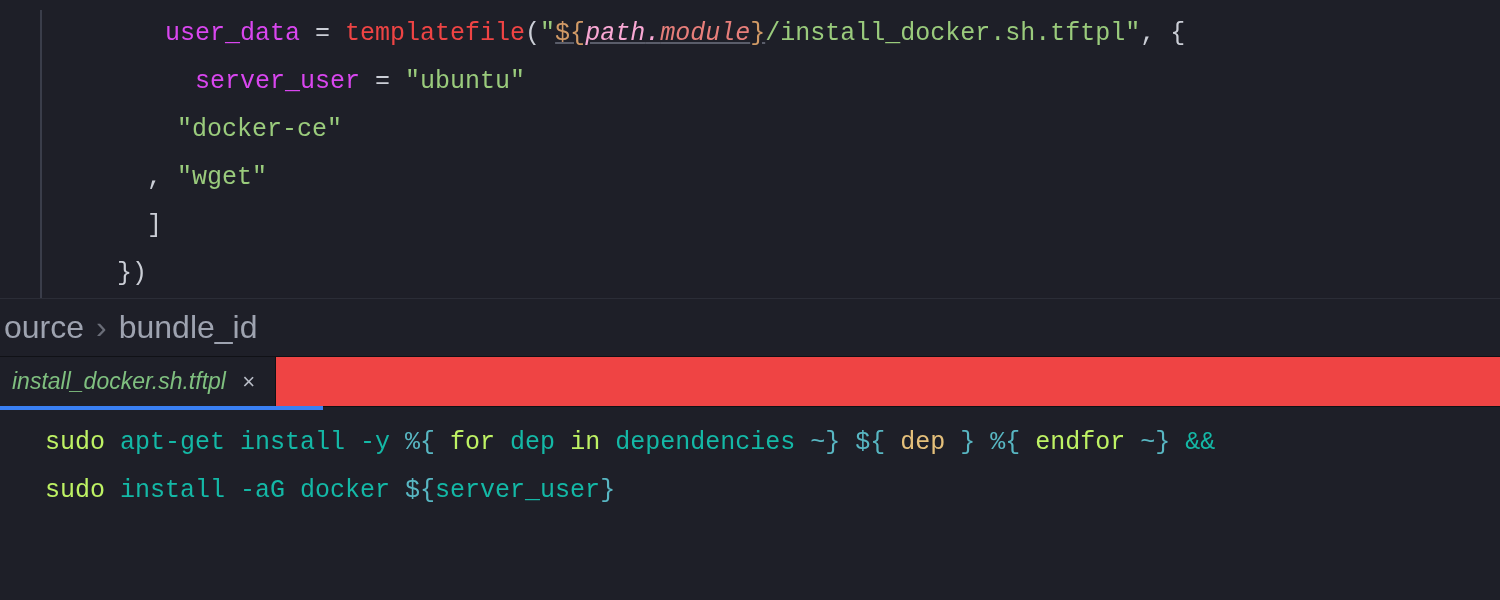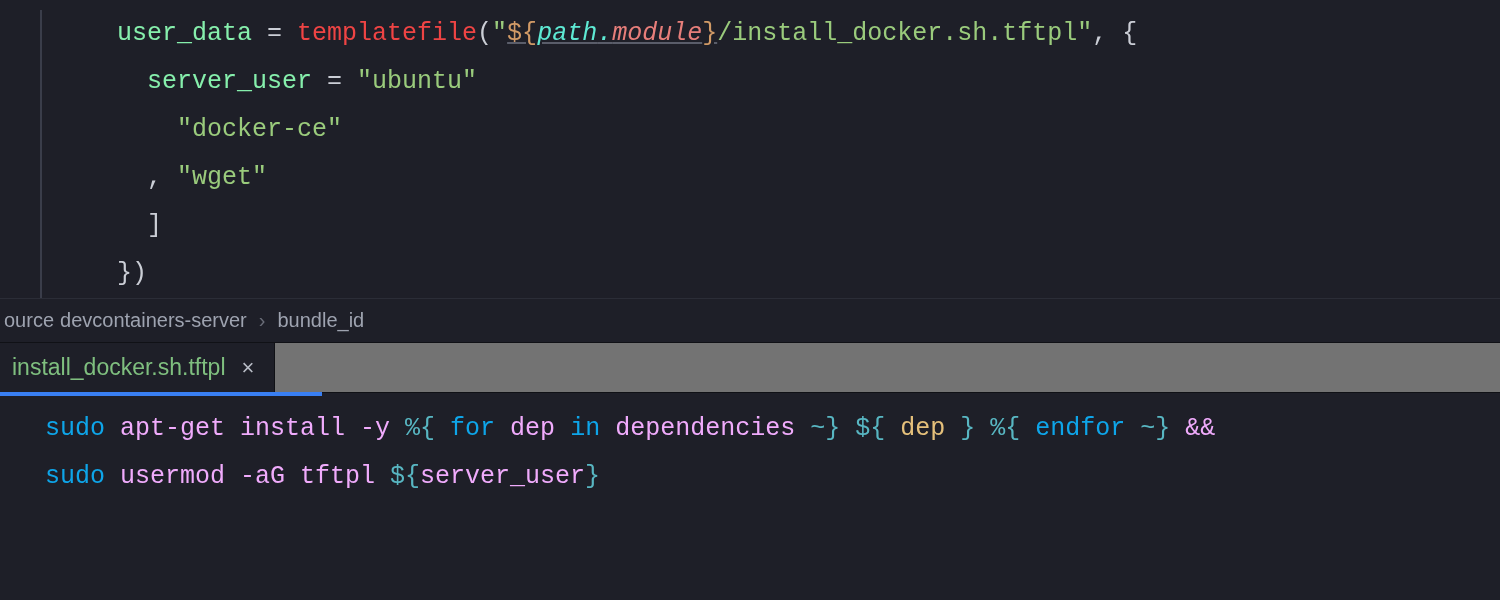--- a/index.html
+++ b/index.html
@@ -20,55 +20,56 @@
     padding: 2px 0 2px 45px;
     border-left: 2px solid #3a3d4a;
     margin-left: 40px;
     line-height: 44px;
     white-space: pre;
   }
   .indent1 { padding-left: 75px; }
   .indent2 { padding-left: 105px; }
   .indent3 { padding-left: 135px; }
   
-  .tok-prop   { color: #86efac; }   
+  .tok-prop   { color: #d946ef; margin-left: 48px; }   
   .tok-op     { color: #cbced6; }
   .tok-fn     { color: #ef4444; }   
   .tok-str    { color: #9acb7c; }   
   .tok-interp { color: #d19a66; }   
-  .tok-path   { color: #5eead4; font-style: italic; font-family: Liberation Mono, monospace; }
+  .tok-path   { color: #f9a8d4; font-style: italic; font-family: Liberation Mono, monospace; }
   .tok-mod    { color: #e77e7a; font-style: italic; }
   .tok-brace  { color: #cbced6; }
   .underline  { text-decoration: underline; text-decoration-color: #5a5d6a; }
-  .tok-kw     { color: #0ea5e9; }   
+  .tok-kw     { color: #bef264; }   
   .tok-warm   { color: #e5c07b; }
-  .tok-plain  { color: #f0abfc; }
+  .tok-plain  { color: #14b8a6; }
   .tok-dollar { color: #58b6c2; }
   .tok-pct    { color: #58b6c2; }
   
   .breadcrumb {
     background: #1e1f28;
     color: #9ea3b0;
-    font-size: 20px;
+    font-size: 32px;
     padding: 10px 0 10px 4px;
     border-top: 1px solid #2b2d37;
     border-bottom: 1px solid #101116;
     font-family: "Segoe UI", "Helvetica Neue", sans-serif;
     display: flex;
     align-items: center;
     gap: 6px;
   }
   .bc-sep { color: #6a6d78; margin: 0 6px; }
   
   .tabbar {
-    background: #737373;
+    background: #ef4444;
     display: flex;
     align-items: stretch;
     border-bottom: 1px solid #101116;
     height: 50px;
+    font-style: italic;
   }
   .tab {
     display: flex;
     align-items: center;
     gap: 16px;
     padding: 0 20px 0 12px;
     background: #1e1f28;
     color: #7fbf7f;
     font-family: "Segoe UI", "Helvetica Neue", sans-serif;
     font-size: 23px;
@@ -113,31 +114,30 @@
   <div class="code-line indent2"><span class="tok-brace">,</span><span class="tok-str"> "wget"</span></div>
 
   <div class="code-line indent2"><span class="tok-brace">]</span></div>
 
   <div class="code-line indent1"><span class="tok-brace">})</span></div>
 
 </div>
 
 <div class="breadcrumb">
   <span>ource</span>
-  <span>devcontainers-server</span>
   <span class="bc-sep">›</span>
   <span>bundle_id</span>
 </div>
 
 <div class="tabbar">
   <div class="tab">
     <span>install_docker.sh.tftpl</span>
     <span class="tab-close">×</span>
   </div>
 </div>
 
 <div class="editor-bottom">
 
   <div class="code-line-b"><span class="tok-kw">sudo</span><span class="tok-plain"> apt-get install -y </span><span class="tok-pct">%{</span><span class="tok-kw"> for </span><span class="tok-plain">dep</span><span class="tok-kw"> in </span><span class="tok-plain">dependencies</span><span class="tok-pct"> ~}</span><span class="tok-plain"> </span><span class="tok-dollar">${</span><span class="tok-plain"> </span><span class="tok-warm">dep</span><span class="tok-plain"> </span><span class="tok-dollar">}</span><span class="tok-plain"> </span><span class="tok-pct">%{</span><span class="tok-kw"> endfor </span><span class="tok-pct">~}</span><span class="tok-plain"> &amp;&amp;</span></div>
 
-  <div class="code-line-b"><span class="tok-kw">sudo</span><span class="tok-plain"> usermod -aG tftpl </span><span class="tok-dollar">${</span><span class="tok-plain">server_user</span><span class="tok-dollar">}</span></div>
+  <div class="code-line-b"><span class="tok-kw">sudo</span><span class="tok-plain"> install -aG docker </span><span class="tok-dollar">${</span><span class="tok-plain">server_user</span><span class="tok-dollar">}</span></div>
 
 </div>
 
 </body></html>

